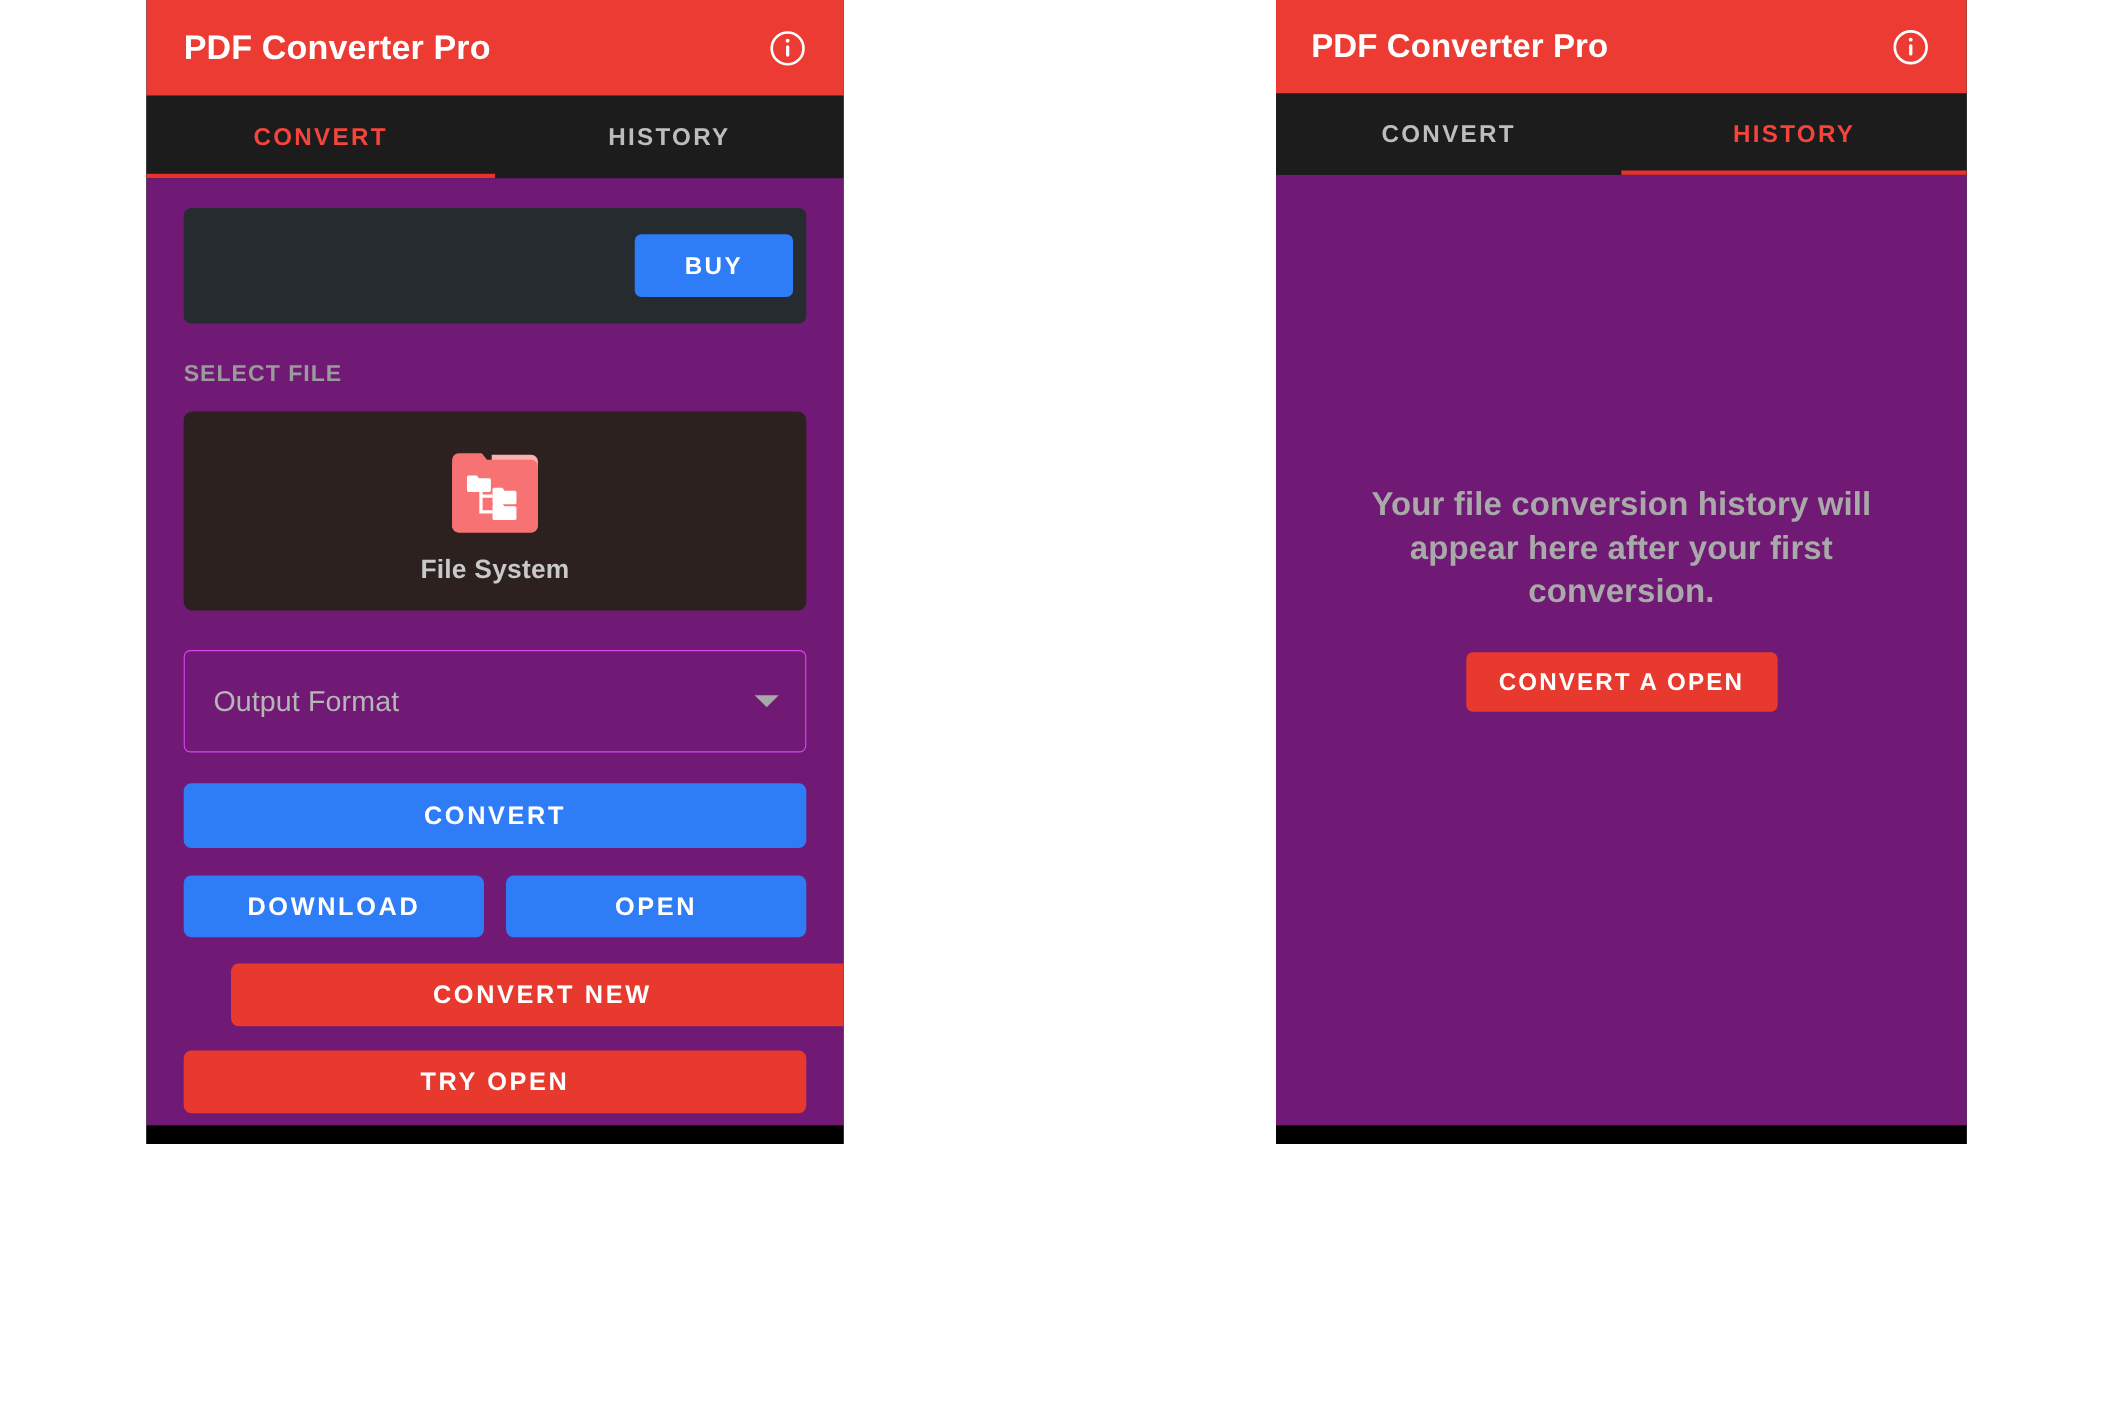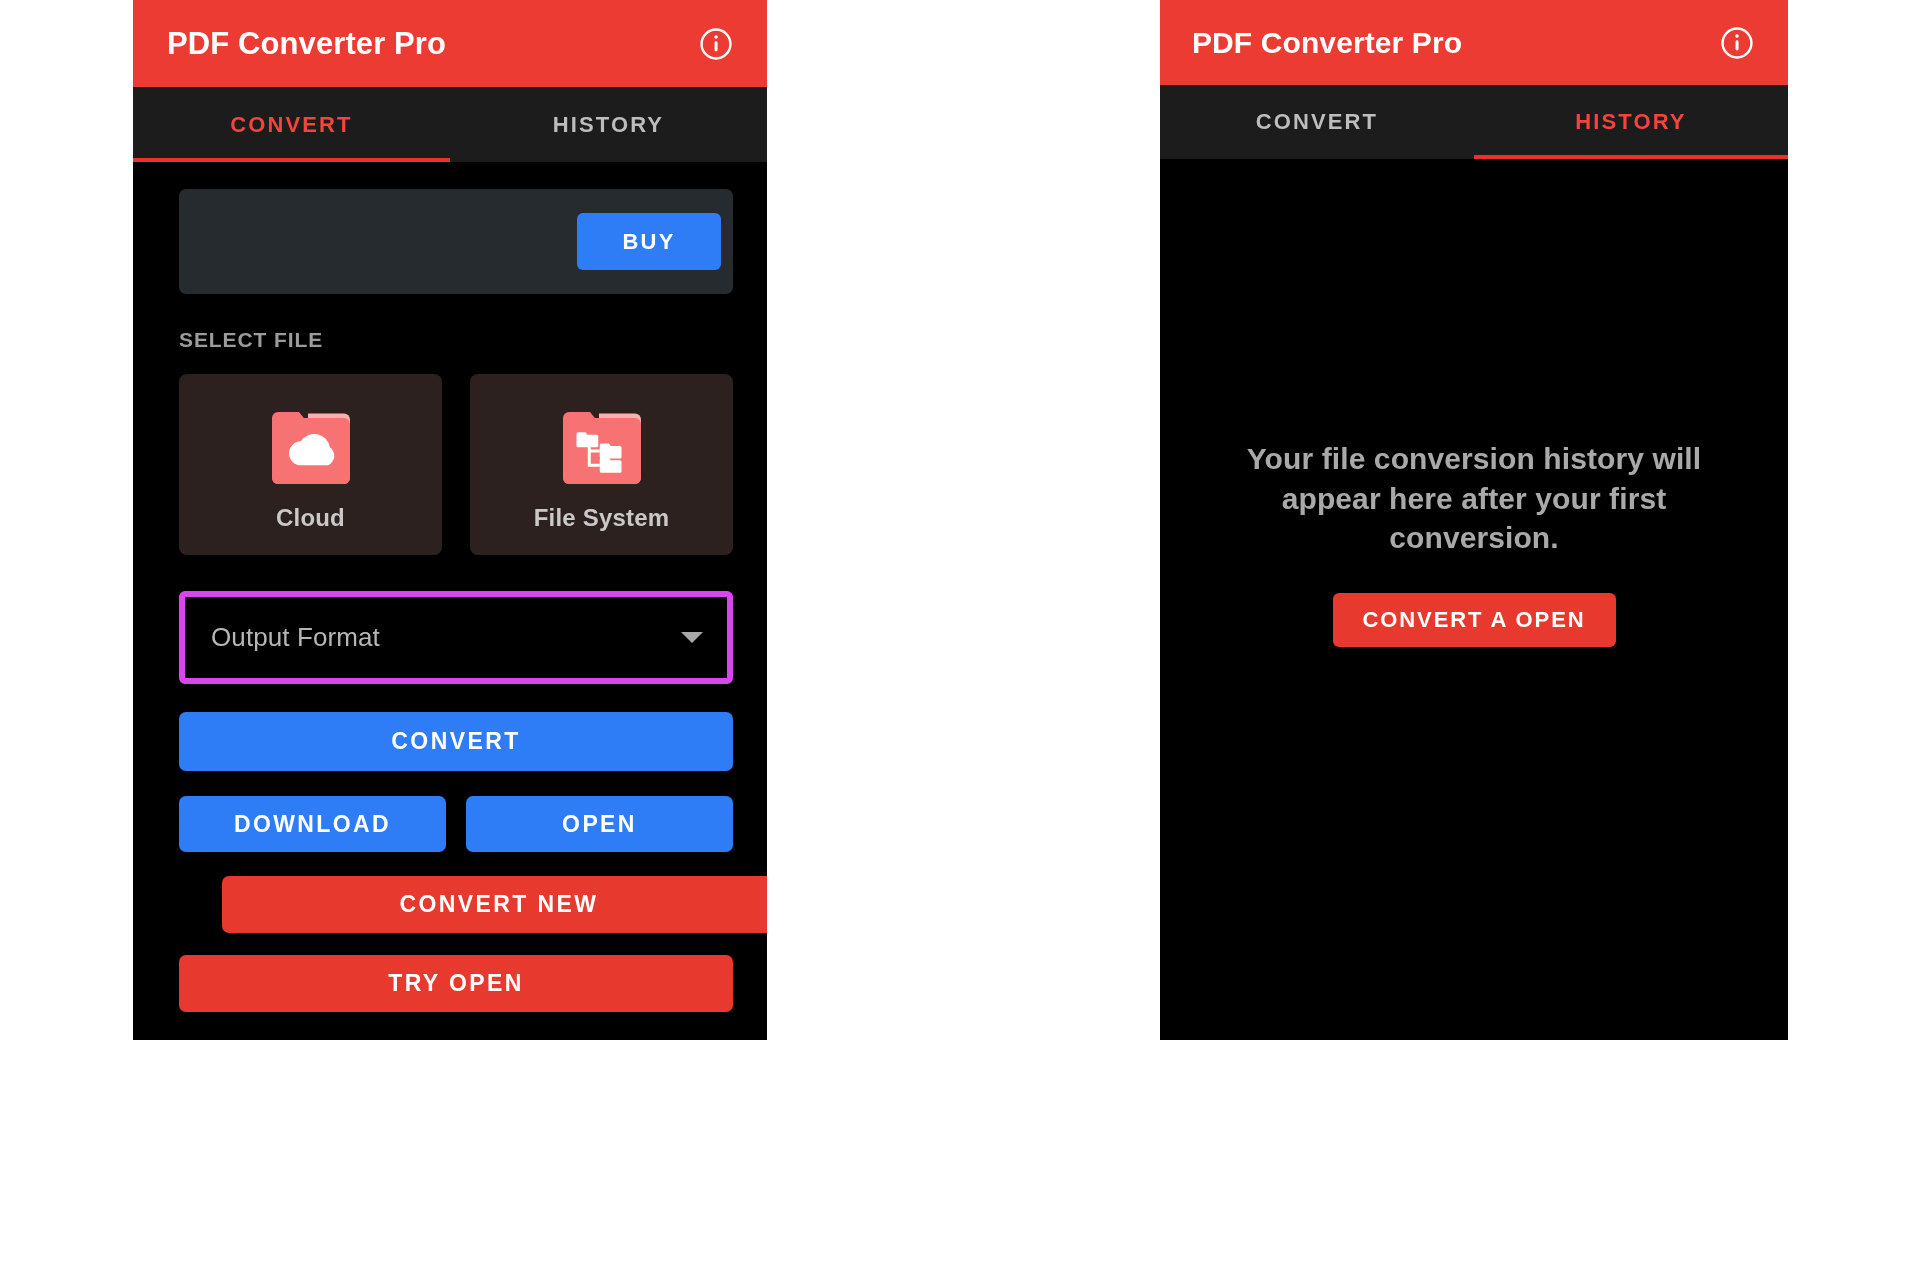--- a/index.html
+++ b/index.html
@@ -88,24 +88,23 @@
     left: 0;
     right: 0;
     bottom: 0;
     height: 4px;
     background: #e8322b;
   }
 
   
   .screen-body {
     flex: 1 1 auto;
-    background: #000000;
+    background: #701a75;
     position: relative;
     overflow: hidden;
-    padding-left: 12px;
   }
 
   
   .convert-inner { padding: 27px 34px 0 34px; }
 
   .promo-card {
     height: 105px;
     background: #262b2f;
     border-radius: 7px;
     display: flex;
@@ -157,21 +156,21 @@
   .tile-label {
     color: #c9c9c9;
     font-size: 24px;
     font-weight: bold;
     letter-spacing: 0.2px;
   }
 
   .select-box {
     margin-top: 36px;
     height: 93px;
-    border: 6px solid #d946ef;
+    border: 1px solid #d946ef;
     border-radius: 6px;
     display: flex;
     align-items: center;
     justify-content: space-between;
     padding: 0 24px 0 26px;
     cursor: pointer;
   }
   .select-value {
     color: #b6b6b6;
     font-size: 26px;
@@ -281,31 +280,20 @@
       <div class="convert-inner">
 
         <div class="promo-card">
           <button class="buy-btn">BUY</button>
         </div>
 
         <div class="section-label">SELECT FILE</div>
 
         <div class="tile-row">
 
-          <div class="tile">
-            <span class="tile-icon">
-              <svg viewBox="0 0 64 64" aria-hidden="true">
-                <path d="M6 14a4 4 0 0 1 4-4h14l4 5h26a4 4 0 0 1 4 4v35a4 4 0 0 1-4 4H10a4 4 0 0 1-4-4z" fill="#f77272"></path>
-                <path d="M30 11h24a4 4 0 0 1 4 4v5H30z" fill="#f8b1ad"></path>
-                <path d="M6 18a4 4 0 0 1 4-4h44a4 4 0 0 1 4 4v36a4 4 0 0 1-4 4H10a4 4 0 0 1-4-4z" fill="#f77272"></path>
-                <path d="M25.5 45.5a8 8 0 0 1-.3-16 10.6 10.6 0 0 1 19.4 4 7 7 0 0 1-1.1 12z" fill="#ffffff"></path>
-              </svg>
-            </span>
-            <span class="tile-label">Cloud</span>
-          </div>
 
           <div class="tile">
             <span class="tile-icon">
               <svg viewBox="0 0 64 64" aria-hidden="true">
                 <path d="M6 14a4 4 0 0 1 4-4h14l4 5h26a4 4 0 0 1 4 4v35a4 4 0 0 1-4 4H10a4 4 0 0 1-4-4z" fill="#f77272"></path>
                 <path d="M30 11h24a4 4 0 0 1 4 4v5H30z" fill="#f8b1ad"></path>
                 <path d="M6 18a4 4 0 0 1 4-4h44a4 4 0 0 1 4 4v36a4 4 0 0 1-4 4H10a4 4 0 0 1-4-4z" fill="#f77272"></path>
                 <path d="M23.5 26.5v19h7M23.5 36h7" fill="none" stroke="#ffffff" stroke-width="2"></path>
                 <path d="M16 23.5h5l1.3 1.7h6.2a1 1 0 0 1 1 1v6.3a1 1 0 0 1-1 1H16a1 1 0 0 1-1-1v-8a1 1 0 0 1 1-1z" fill="#ffffff"></path>
                 <path d="M31.5 31h5l1.3 1.7H44a1 1 0 0 1 1 1v6.3a1 1 0 0 1-1 1H31.5a1 1 0 0 1-1-1V32a1 1 0 0 1 1-1z" fill="#ffffff"></path>

